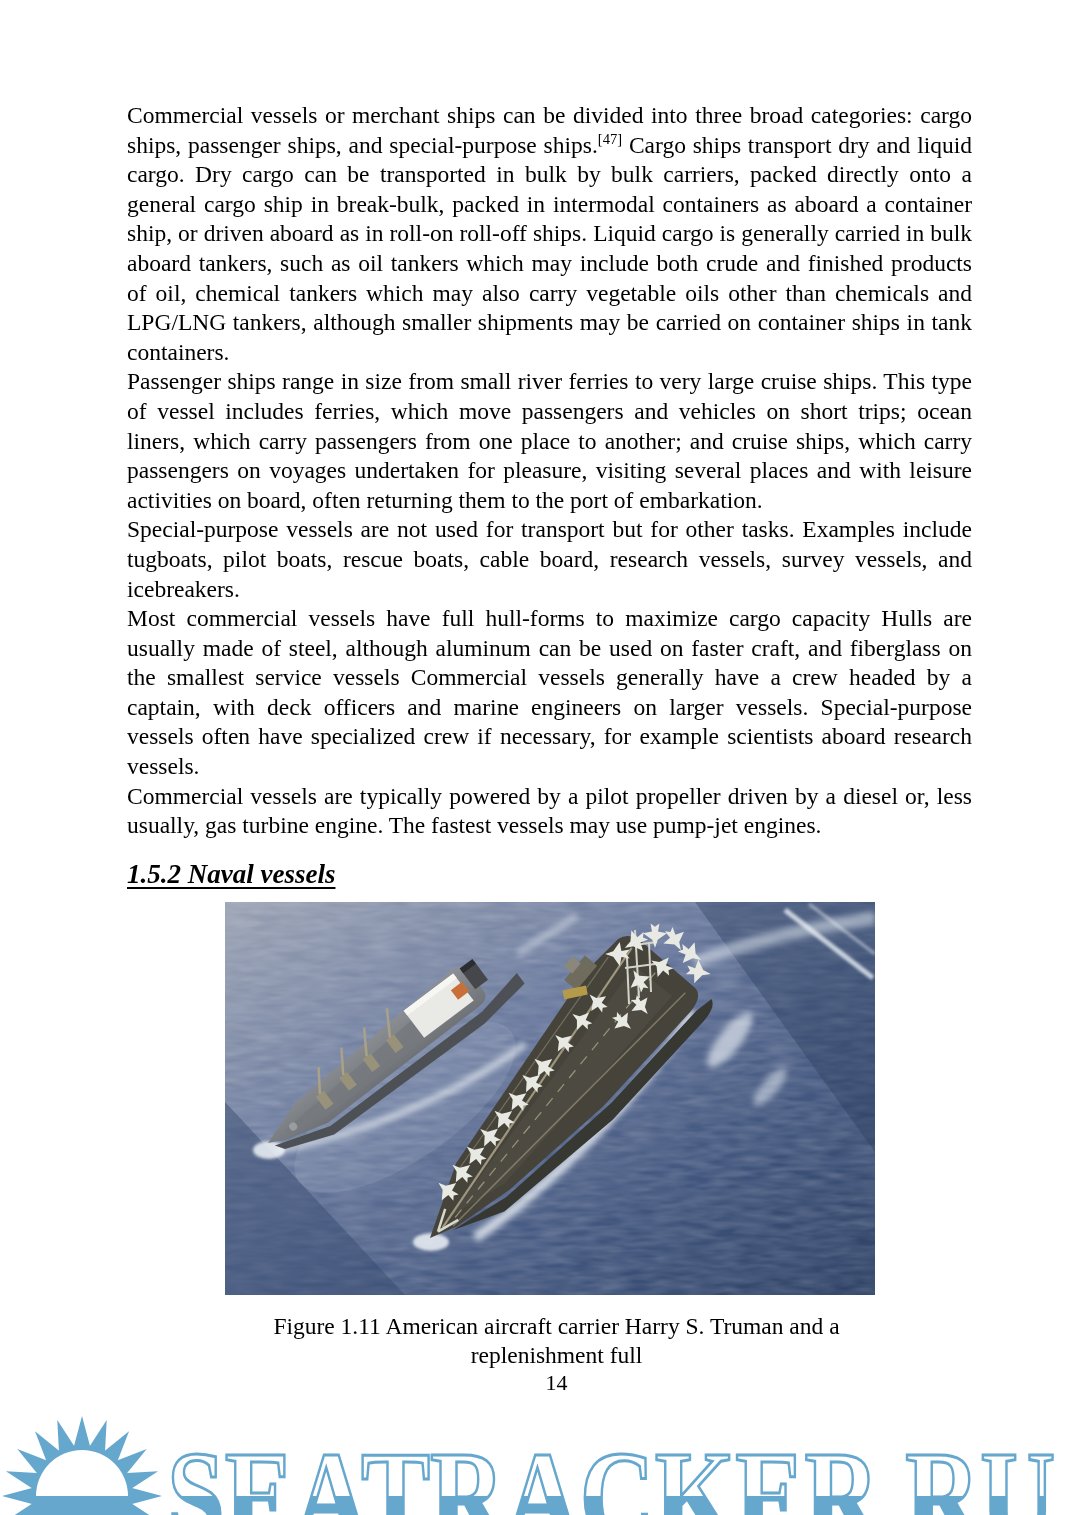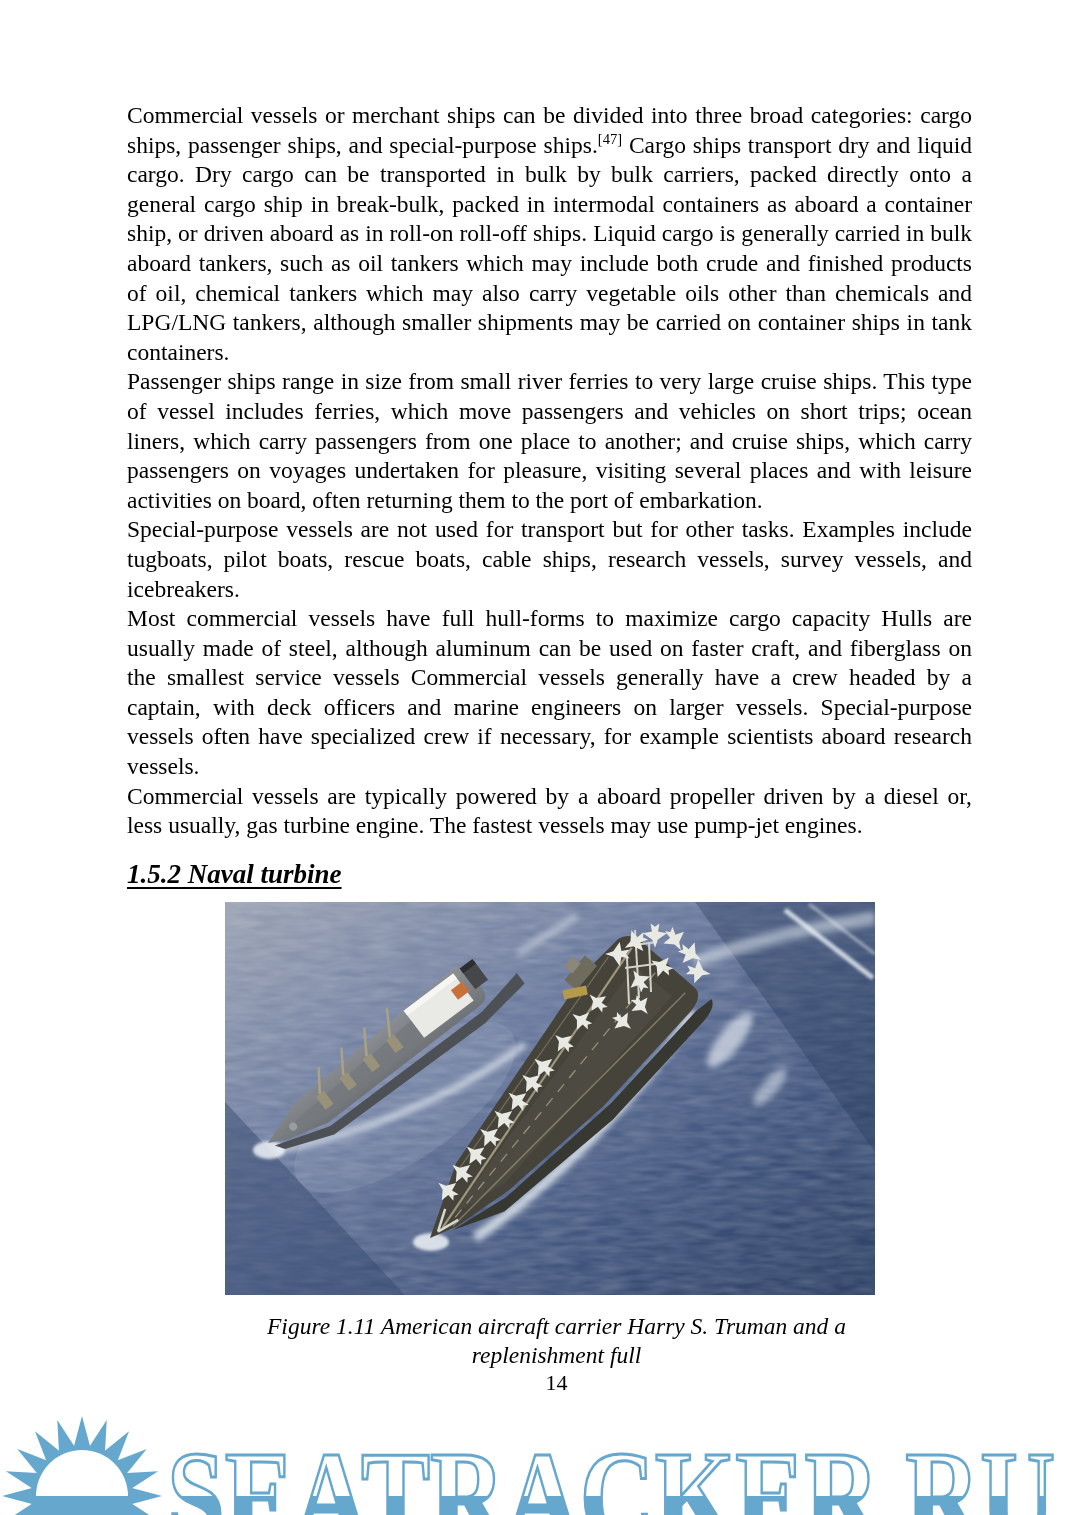--- a/index.html
+++ b/index.html
@@ -52,21 +52,20 @@
   }
   .figure-wrap svg { display: block; }
   .footer-text {
     margin-left: 14px;
     text-align: center;
   }
   .caption {
     margin-top: 17px;
     font-size: 23.5px;
     line-height: 29px;
-    font-style: italic;
   }
   .page-number {
     margin-top: 0;
     font-size: 22px;
     line-height: 26px;
   }
 </style>
 </head>
 <body>
 
@@ -101,26 +100,26 @@
       </g>
 
       <text x="167" y="143" font-family="Liberation Serif, DejaVu Serif, serif" font-weight="bold" font-size="130" textLength="888" lengthAdjust="spacingAndGlyphs" fill="url(#wmgrad)" stroke="#66a7ce" stroke-width="3">SEATRACKER.RU</text>
     </svg>
   </div>
 
   <div class="content">
     <div class="body-text">
       <p><span>Commercial vessels or merchant ships can be divided into three broad categories: cargo ships, passenger ships, and special-purpose ships.</span><sup>[47]</sup><span> Cargo ships transport dry and liquid cargo. Dry cargo can be transported in bulk by bulk carriers, packed directly onto a general cargo ship in break-bulk, packed in intermodal containers as aboard a container ship, or driven aboard as in roll-on roll-off ships. Liquid cargo is generally carried in bulk aboard tankers, such as oil tankers which may include both crude and finished products of oil, chemical tankers which may also carry vegetable oils other than chemicals and LPG/LNG tankers, although smaller shipments may be carried on container ships in tank containers.</span></p>
       <p>Passenger ships range in size from small river ferries to very large cruise ships. This type of vessel includes ferries, which move passengers and vehicles on short trips; ocean liners, which carry passengers from one place to another; and cruise ships, which carry passengers on voyages undertaken for pleasure, visiting several places and with leisure activities on board, often returning them to the port of embarkation.</p>
-      <p>Special-purpose vessels are not used for transport but for other tasks. Examples include tugboats, pilot boats, rescue boats, cable ships, research vessels, survey vessels, and icebreakers.</p>
+      <p>Special-purpose vessels are not used for transport but for other tasks. Examples include tugboats, pilot boats, rescue boats, cable board, research vessels, survey vessels, and icebreakers.</p>
       <p>Most commercial vessels have full hull-forms to maximize cargo capacity Hulls are usually made of steel, although aluminum can be used on faster craft, and fiberglass on the smallest service vessels Commercial vessels generally have a crew headed by a captain, with deck officers and marine engineers on larger vessels. Special-purpose vessels often have specialized crew if necessary, for example scientists aboard research vessels.</p>
-      <p>Commercial vessels are typically powered by a aboard propeller driven by a diesel or, less usually, gas turbine engine. The fastest vessels may use pump-jet engines.</p>
+      <p>Commercial vessels are typically powered by a pilot propeller driven by a diesel or, less usually, gas turbine engine. The fastest vessels may use pump-jet engines.</p>
     </div>
 
-    <h2 class="section-heading">1.5.2 Naval turbine</h2>
+    <h2 class="section-heading">1.5.2 Naval vessels</h2>
 
     <div class="figure-wrap">
       <svg width="650" height="393" viewBox="0 0 650 393" xmlns="http://www.w3.org/2000/svg">
         <defs>
           <linearGradient id="sea" x1="0" y1="0" x2="1" y2="1">
             <stop offset="0" stop-color="#9aa2b3"></stop>
             <stop offset="0.38" stop-color="#67779c"></stop>
             <stop offset="0.7" stop-color="#42567e"></stop>
             <stop offset="1" stop-color="#2c4064"></stop>
           </linearGradient>

